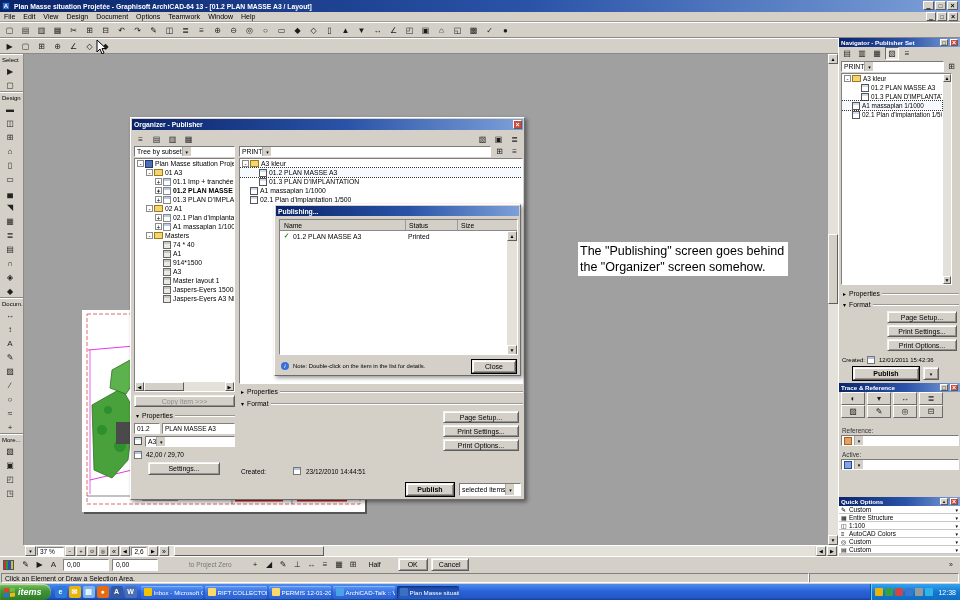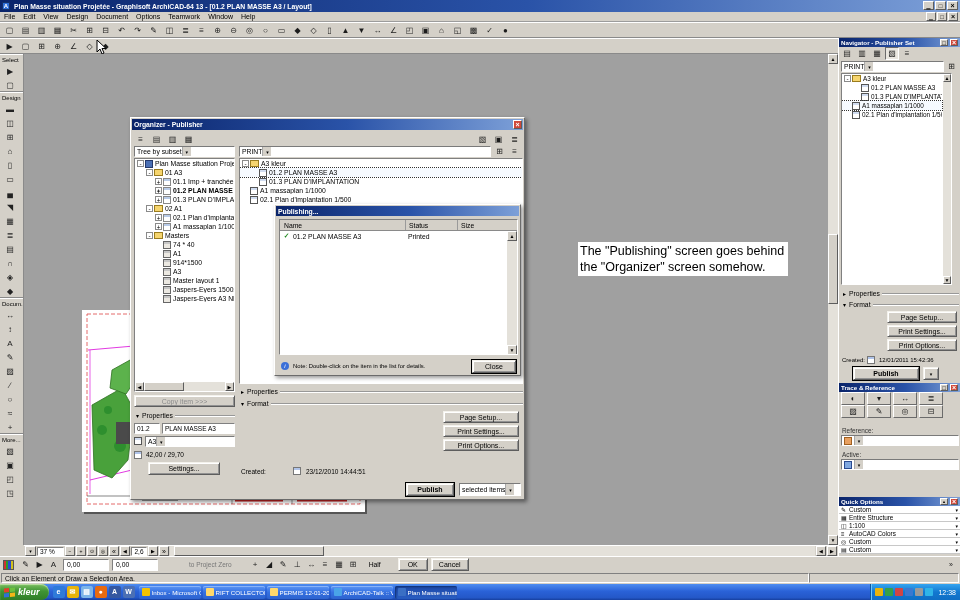--- a/index.html
+++ b/index.html
@@ -890,21 +890,21 @@
 </div>
 
 <div class="abs taskbar flex" style="left:0;top:584px;width:960px;height:16px">
   <div class="start">
     <span class="flag">
         <i></i>
         <i></i>
         <i></i>
         <i></i>
       </span>
-    <span>kleur</span>
+    <span>items</span>
   </div>
   <div class="flex" style="gap:2px;padding:0 4px">
 
   <div class="ql">
         <span class="swatch" style="background: rgb(47, 122, 217);"></span>
         <span class="glyph">e</span>
       </div>
       <div class="ql">
         <span class="swatch" style="background: rgb(232, 180, 10);"></span>
         <span class="glyph">✉</span>

